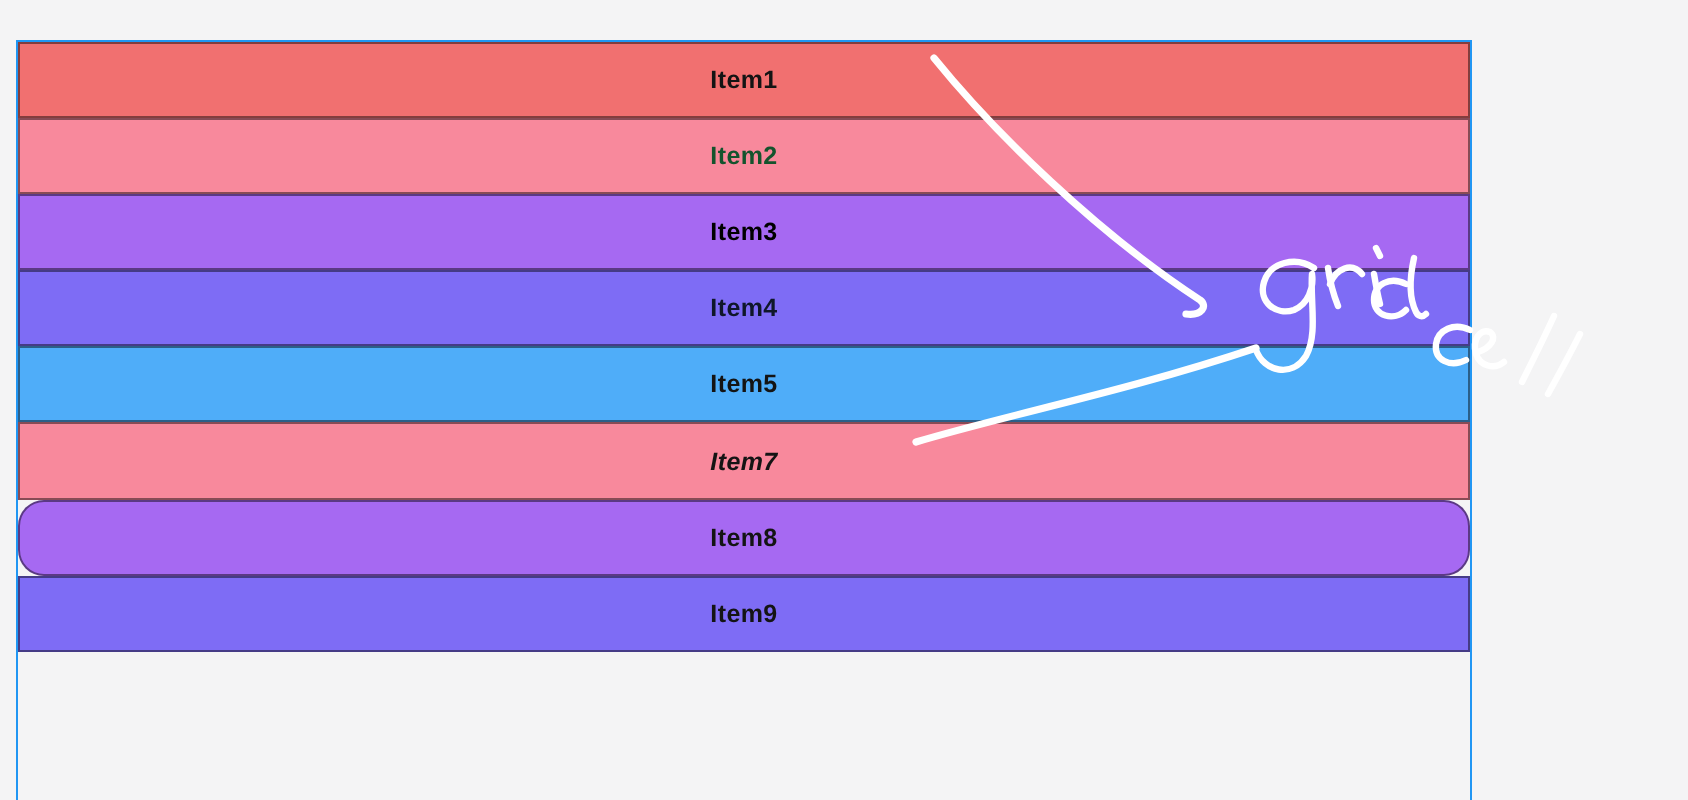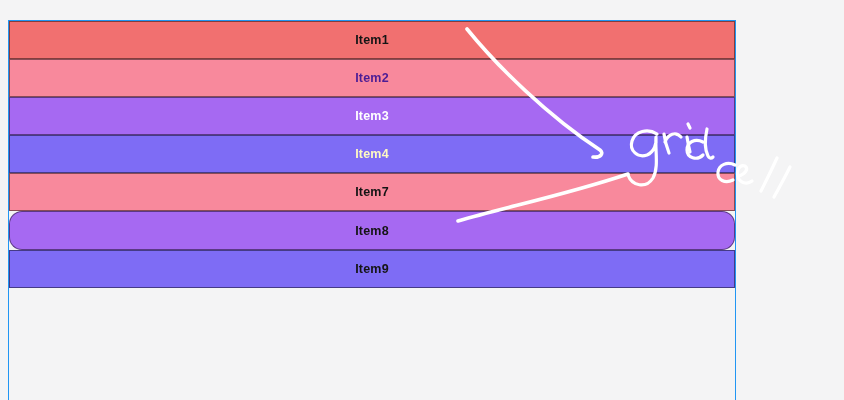--- a/index.html
+++ b/index.html
@@ -60,29 +60,32 @@
 </head>
 <body>
 
 <div class="page" style="background: rgb(244, 244, 245);">
 
   <div class="grid-container" style="border-color: rgb(33, 150, 243);">
       <div class="grid-cell" style="background: rgb(241, 112, 112); border-color: rgba(0, 0, 0, 0.45);">
         <span style="color: rgb(20, 20, 20);">Item1</span>
       </div>
       <div class="grid-cell" style="background: rgb(248, 137, 156); border-color: rgba(0, 0, 0, 0.45);">
-        <span style="color: #4c1d95;">Item2</span>
+        <span style="color: #14532d;">Item2</span>
       </div>
       <div class="grid-cell" style="background: rgb(166, 105, 242); border-color: rgba(0, 0, 0, 0.45);">
-        <span style="color: #ffffff;">Item3</span>
+        <span style="color: #000000;">Item3</span>
       </div>
       <div class="grid-cell" style="background: rgb(126, 108, 245); border-color: rgba(0, 0, 0, 0.45);">
-        <span style="color: #fef9c3;">Item4</span>
+        <span style="color: #0f172a;">Item4</span>
       </div>
-      <div class="grid-cell" style="background: rgb(248, 137, 156); border-color: rgba(0, 0, 0, 0.45);">
+      <div class="grid-cell" style="background: rgb(79, 173, 249); border-color: rgba(0, 0, 0, 0.45);">
+        <span style="color: rgb(20, 20, 20);">Item5</span>
+      </div>
+      <div class="grid-cell" style="background: rgb(248, 137, 156); border-color: rgba(0, 0, 0, 0.45); font-style: italic;">
         <span style="color: rgb(20, 20, 20);">Item7</span>
       </div>
       <div class="grid-cell" style="background: rgb(166, 105, 242); border-color: rgba(0, 0, 0, 0.45); border-radius: 13px;">
         <span style="color: rgb(20, 20, 20);">Item8</span>
       </div>
       <div class="grid-cell" style="background: rgb(126, 108, 245); border-color: rgba(0, 0, 0, 0.45);">
         <span style="color: rgb(20, 20, 20);">Item9</span>
       </div>
     </div>
 

